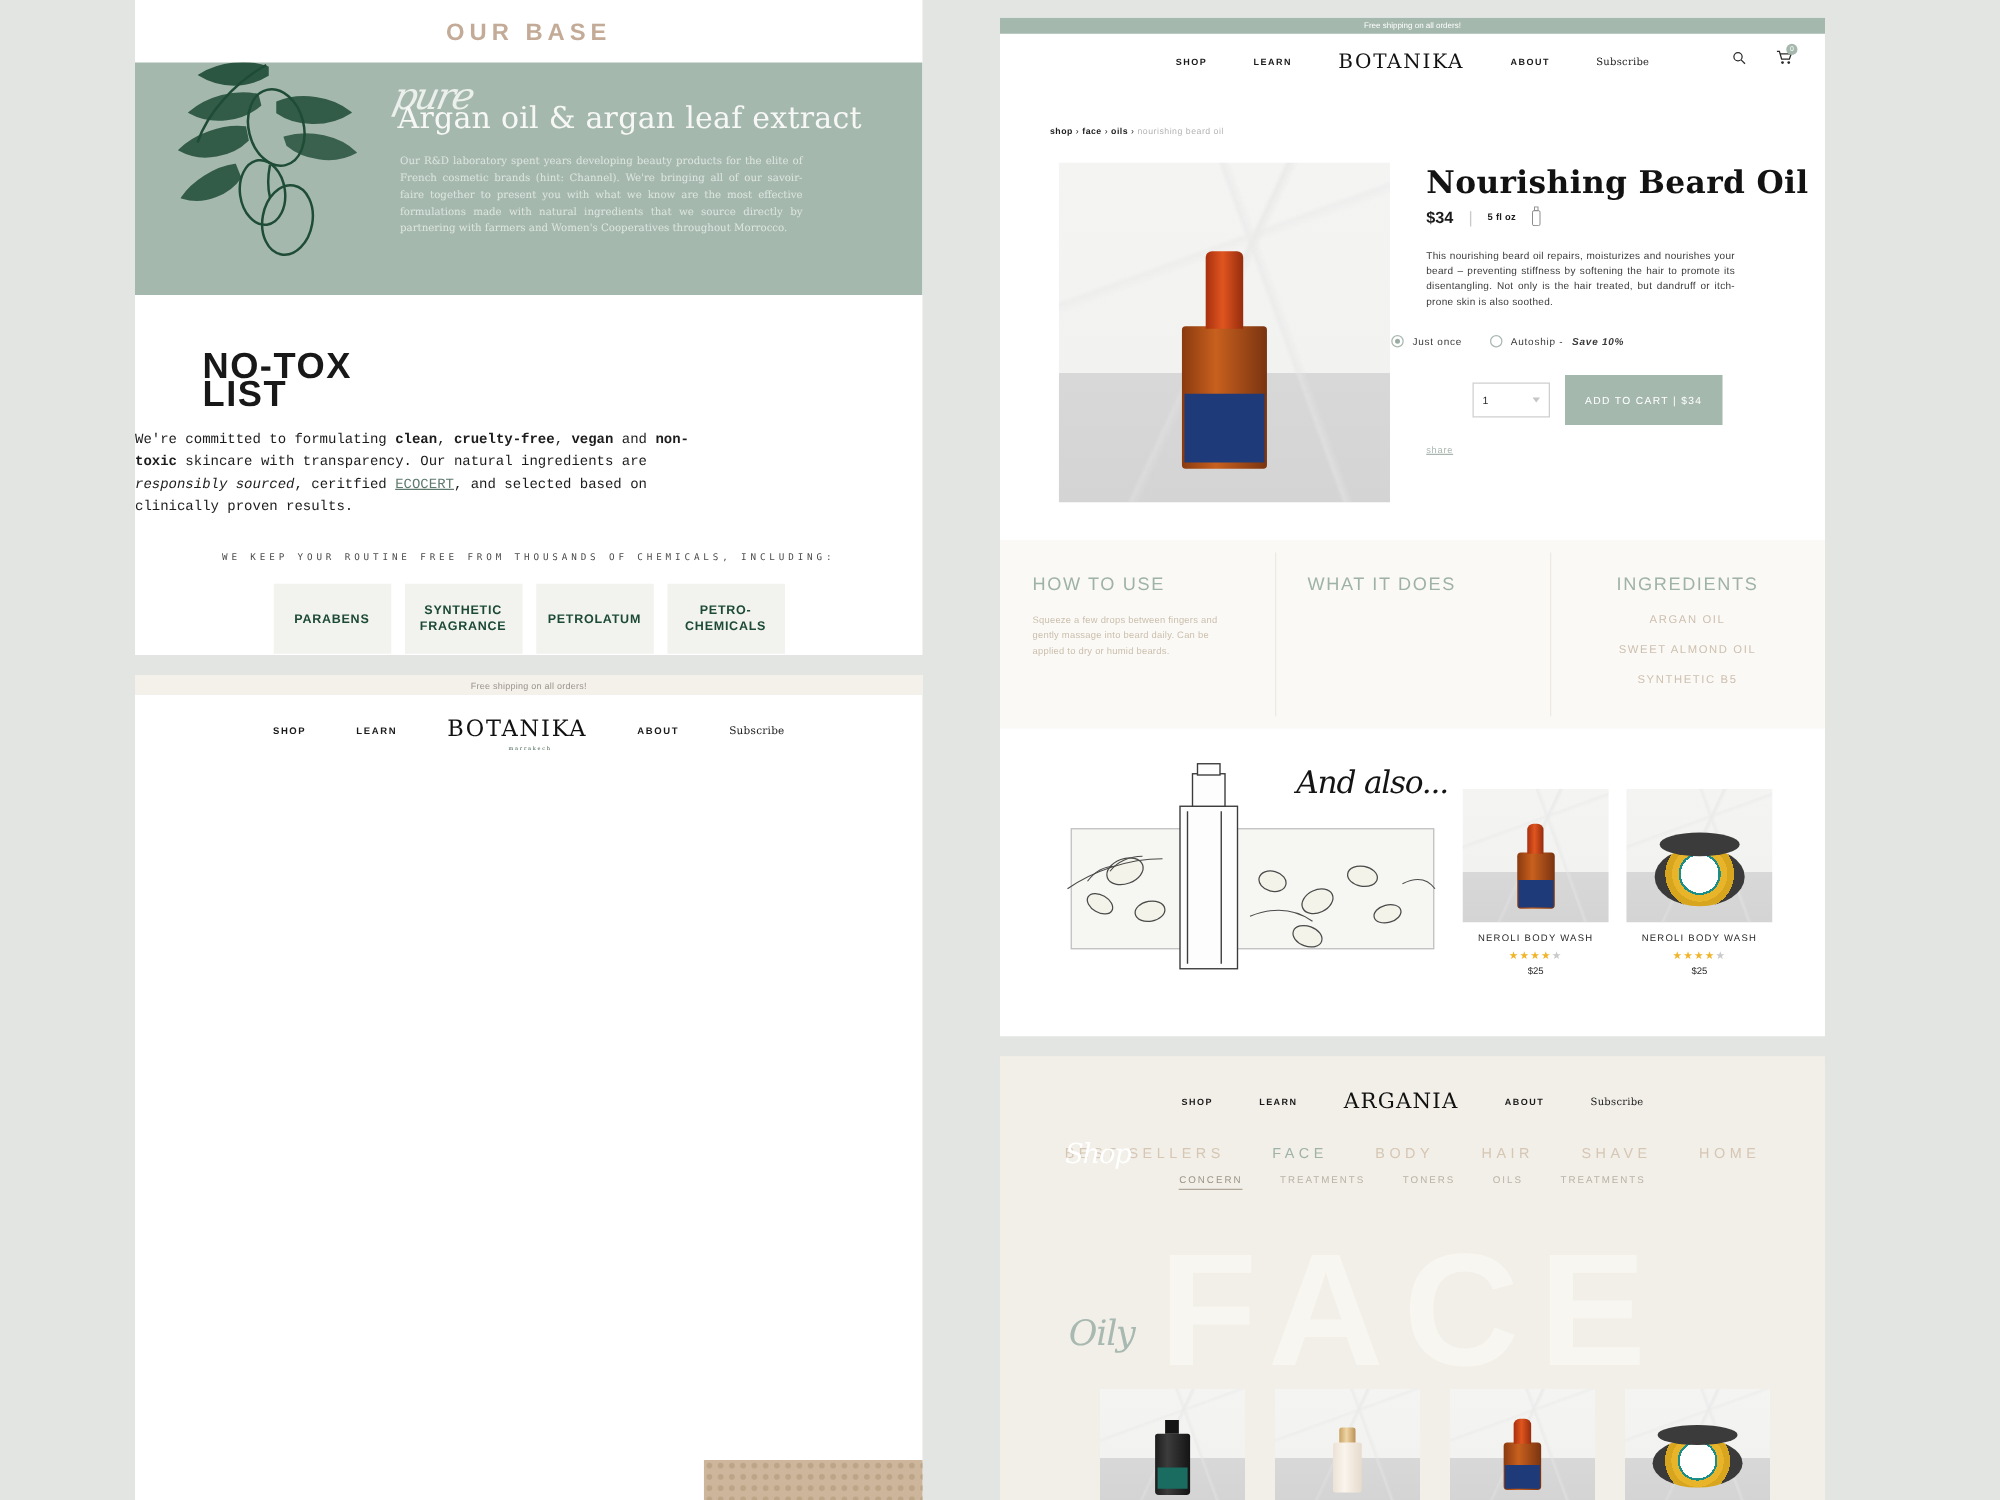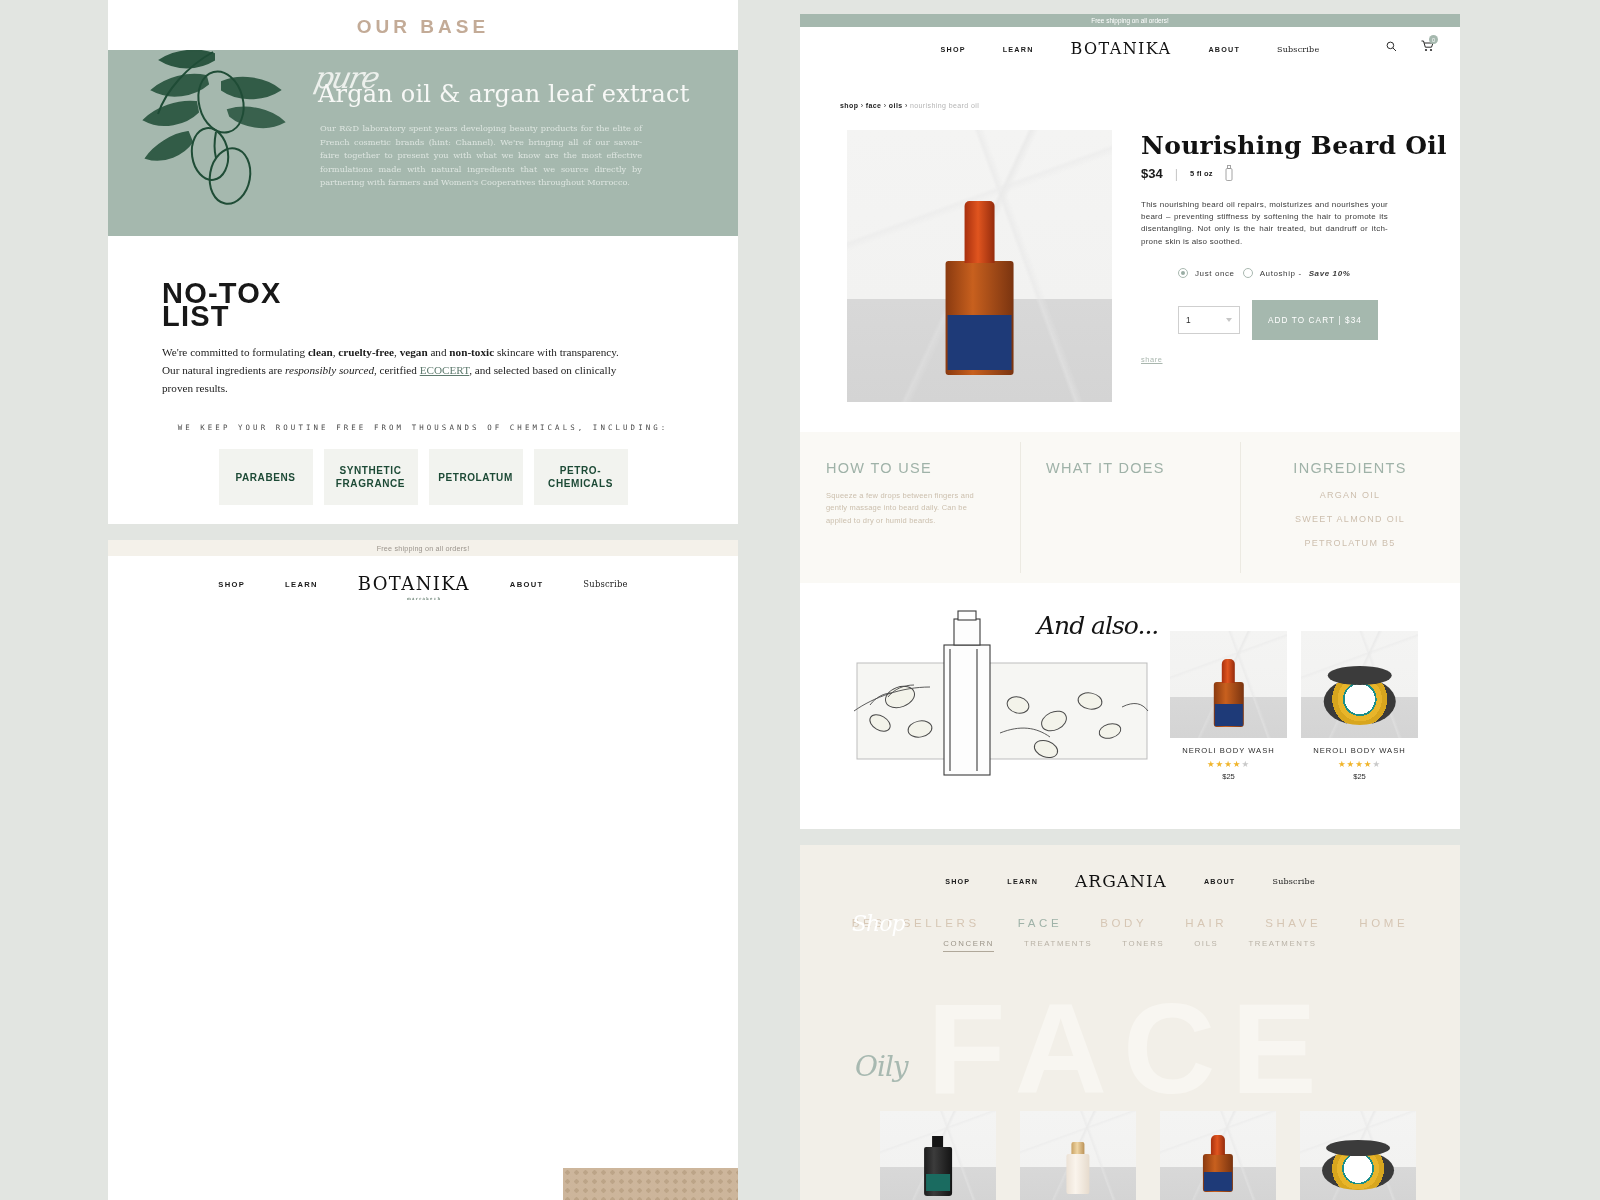--- a/index.html
+++ b/index.html
@@ -42,22 +42,22 @@
     font-family: "DejaVu Serif", serif; color: #dde5e0;
     font-size: 8.2px; line-height: 13.6px; text-align: justify;
   }
   .notox-wrap { position: absolute; left: 0; top: 236px; width: 630px; }
   .notox-head {
     margin-left: 54px; margin-top: 46px;
     font-size: 29px; font-weight: bold; letter-spacing: 1.2px;
     line-height: 23px; color: #181818;
   }
   .notox-copy {
-    margin-left: 54px; margin-top: 15px; width: 470px;
-    font-family: Liberation Serif, serif; font-size: 11.2px;
+    margin-top: 15px; width: 470px;
+    font-family: Liberation Mono, monospace; font-size: 11.2px;
     line-height: 18px; color: #1c1c1c;
   }
   .notox-copy b { font-weight: bold; }
   .notox-copy i { font-style: italic; }
   .ecocert { color: #5e7a6e; }
   .notox-sub {
     text-align: center; margin-top: 26px;
     font-family: "DejaVu Sans Mono", monospace;
     font-size: 7.4px; letter-spacing: 3.1px; color: #4b4b4b;
   }
@@ -128,21 +128,21 @@
   .price-row {
     position: absolute; left: 341px; top: 151px; display: flex; align-items: center; gap: 12px;
   }
   .price { font-size: 13px; font-weight: bold; color: #1a1a1a; }
   .price-div { color: #c9c9c9; font-size: 13px; }
   .size { font-size: 7.5px; font-weight: bold; color: #1b1b1b; letter-spacing: .2px; }
   .prod-desc {
     position: absolute; left: 341px; top: 185px; width: 247px;
     font-size: 8px; line-height: 12.2px; color: #3a3a3a; text-align: justify; letter-spacing: .25px;
   }
-  .opt-row { position: absolute; left: 1178px; top: 268px; display: flex; gap: 8px; align-items: center; }
+  .opt-row { position: absolute; left: 1113px; top: 268px; display: flex; gap: 22px; align-items: center; }
   .opt { display: flex; align-items: center; gap: 7px; font-size: 8px; color: #3a3a3a; letter-spacing: .6px; }
   .radio { width: 10px; height: 10px; border-radius: 50%; border: 1px solid #a9b8b0; display:block; position: relative; }
   .radio.on::after {
     content:""; position: absolute; inset: 2px; border-radius: 50%; background: #9aada4;
   }
   .opt i { font-style: italic; font-weight: bold; text-align: right; }
   .buy-row { position: absolute; left: 1178px; top: 300px; display: flex; gap: 12px; align-items: center; }
   .qty {
     width: 62px; height: 28px; border: 1px solid #cfcfcf; background:#fff;
     display: flex; align-items: center; justify-content: space-between;
@@ -393,21 +393,21 @@
         <div class="info-h">HOW TO USE</div>
         <div class="info-p">Squeeze a few drops between fingers and gently massage into beard daily. Can be applied to dry or humid beards.</div>
       </div>
       <div class="info-col">
         <div class="info-h">WHAT IT DOES</div>
       </div>
       <div class="info-col ingredients">
         <div class="info-h">INGREDIENTS</div>
         <div class="ingr">ARGAN OIL</div>
         <div class="ingr">SWEET ALMOND OIL</div>
-        <div class="ingr">PETROLATUM B5</div>
+        <div class="ingr">SYNTHETIC B5</div>
       </div>
     </div>
 
     <div class="alsowrap">
       <span class="sketch">
         <svg viewBox="0 0 350 180" width="350" height="180">
           <rect x="35" y="62" width="290" height="96" fill="#f6f6f3" stroke="#bdbdbd" stroke-width="1"></rect>
           <g stroke="#3b3b3b" fill="#fdfdfd" stroke-width="1.1">
             <rect x="122" y="44" width="46" height="130"></rect>
             <rect x="132" y="18" width="26" height="26"></rect>

